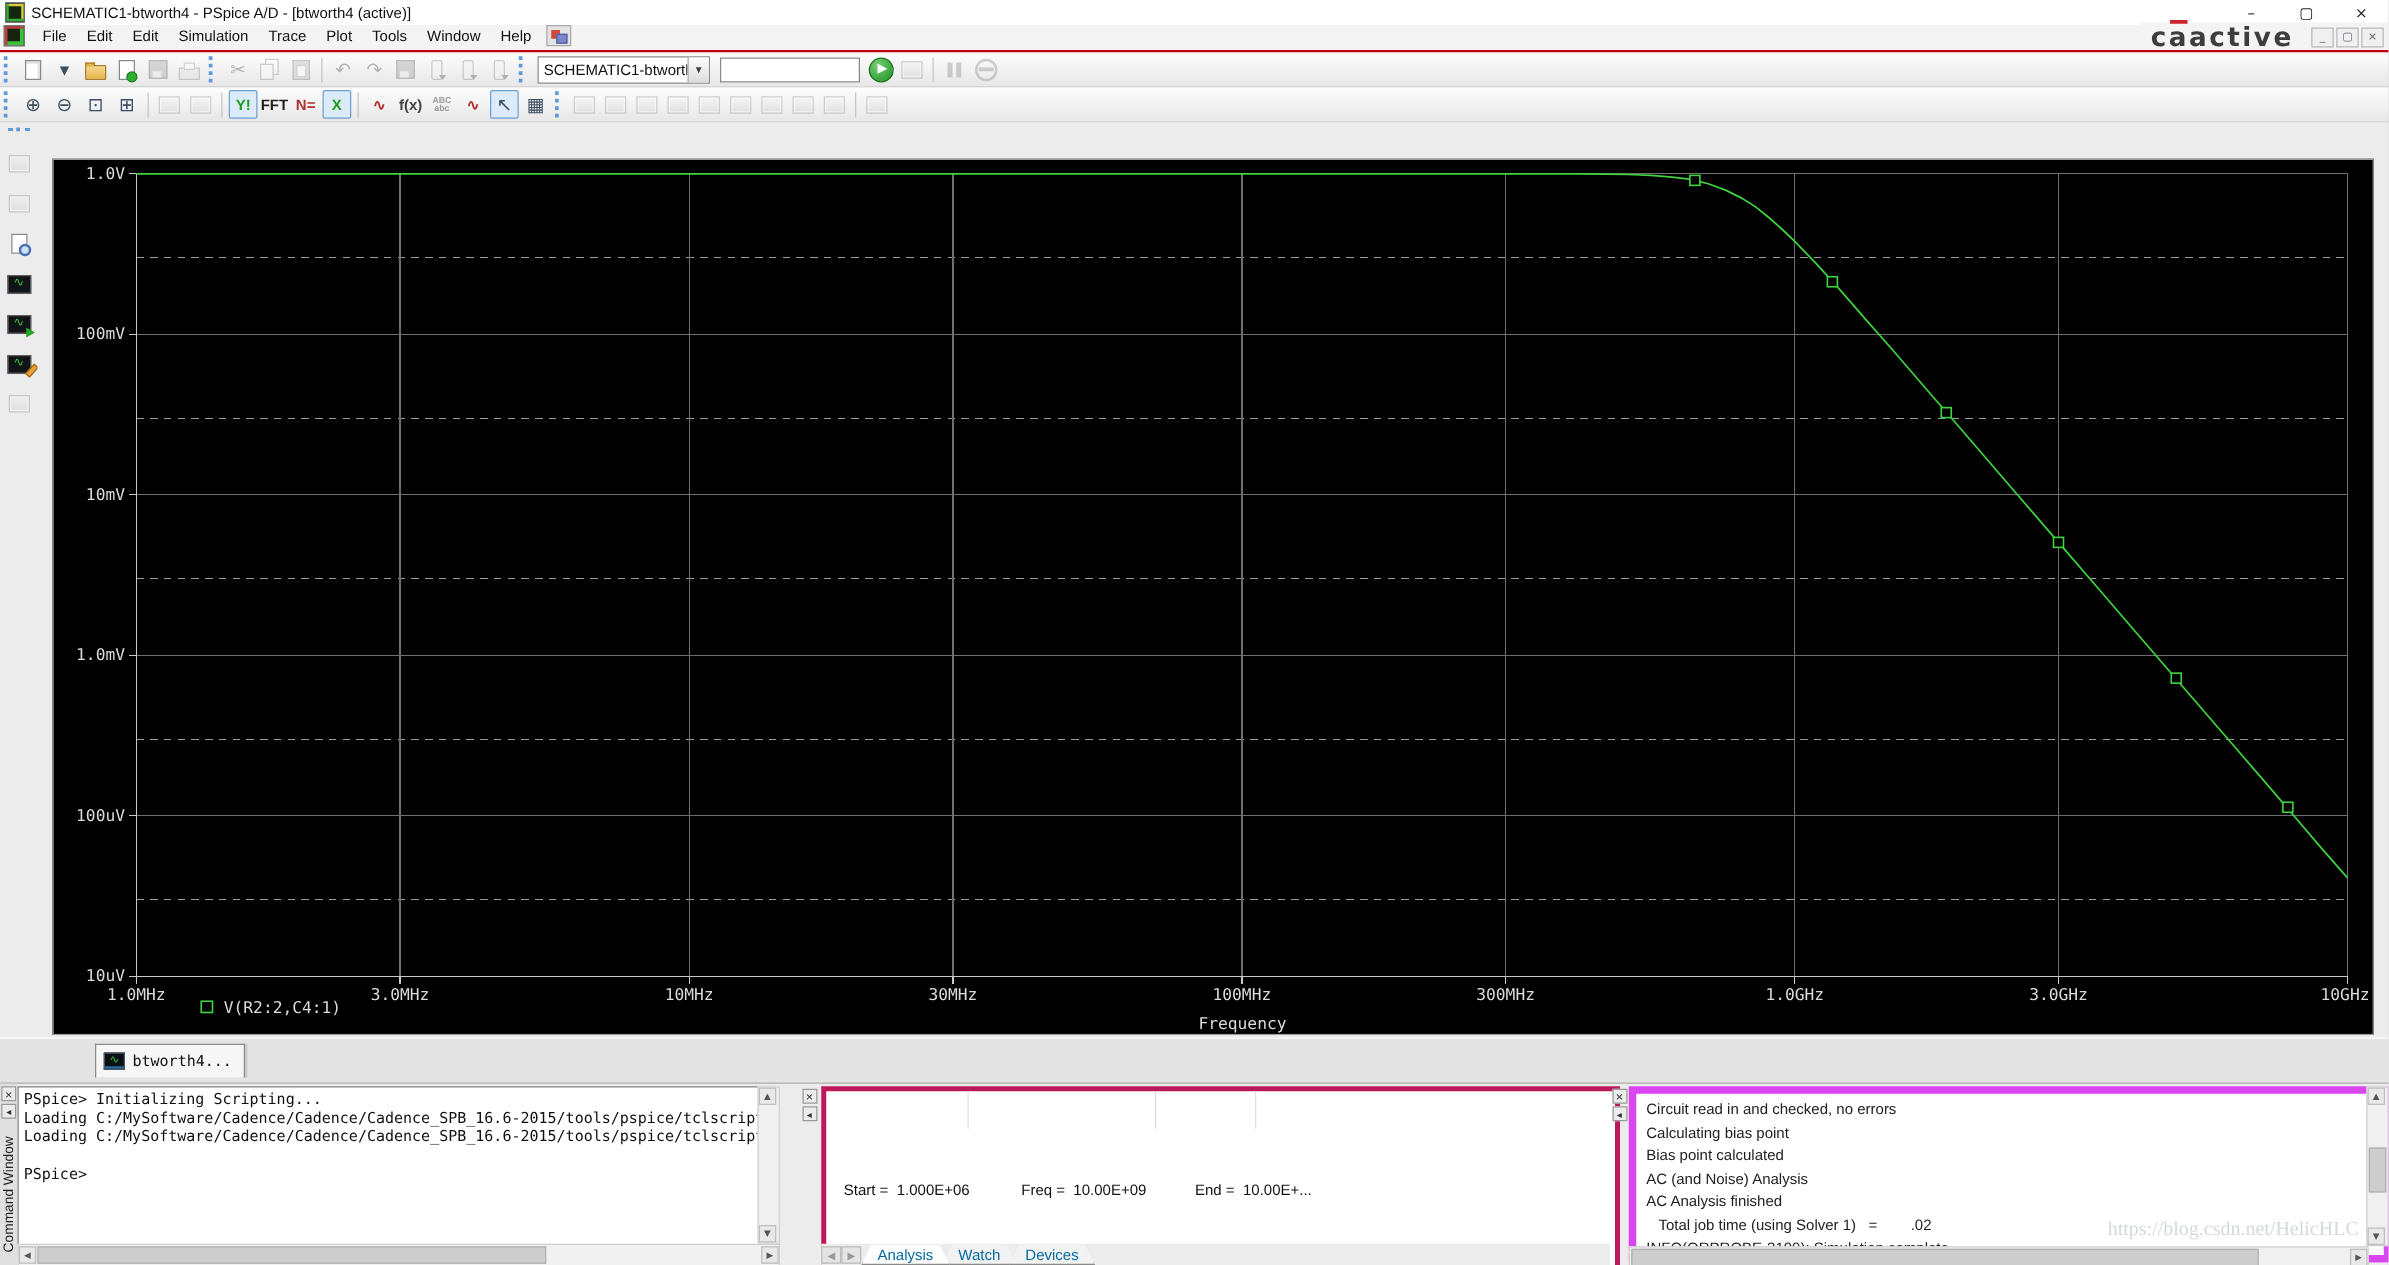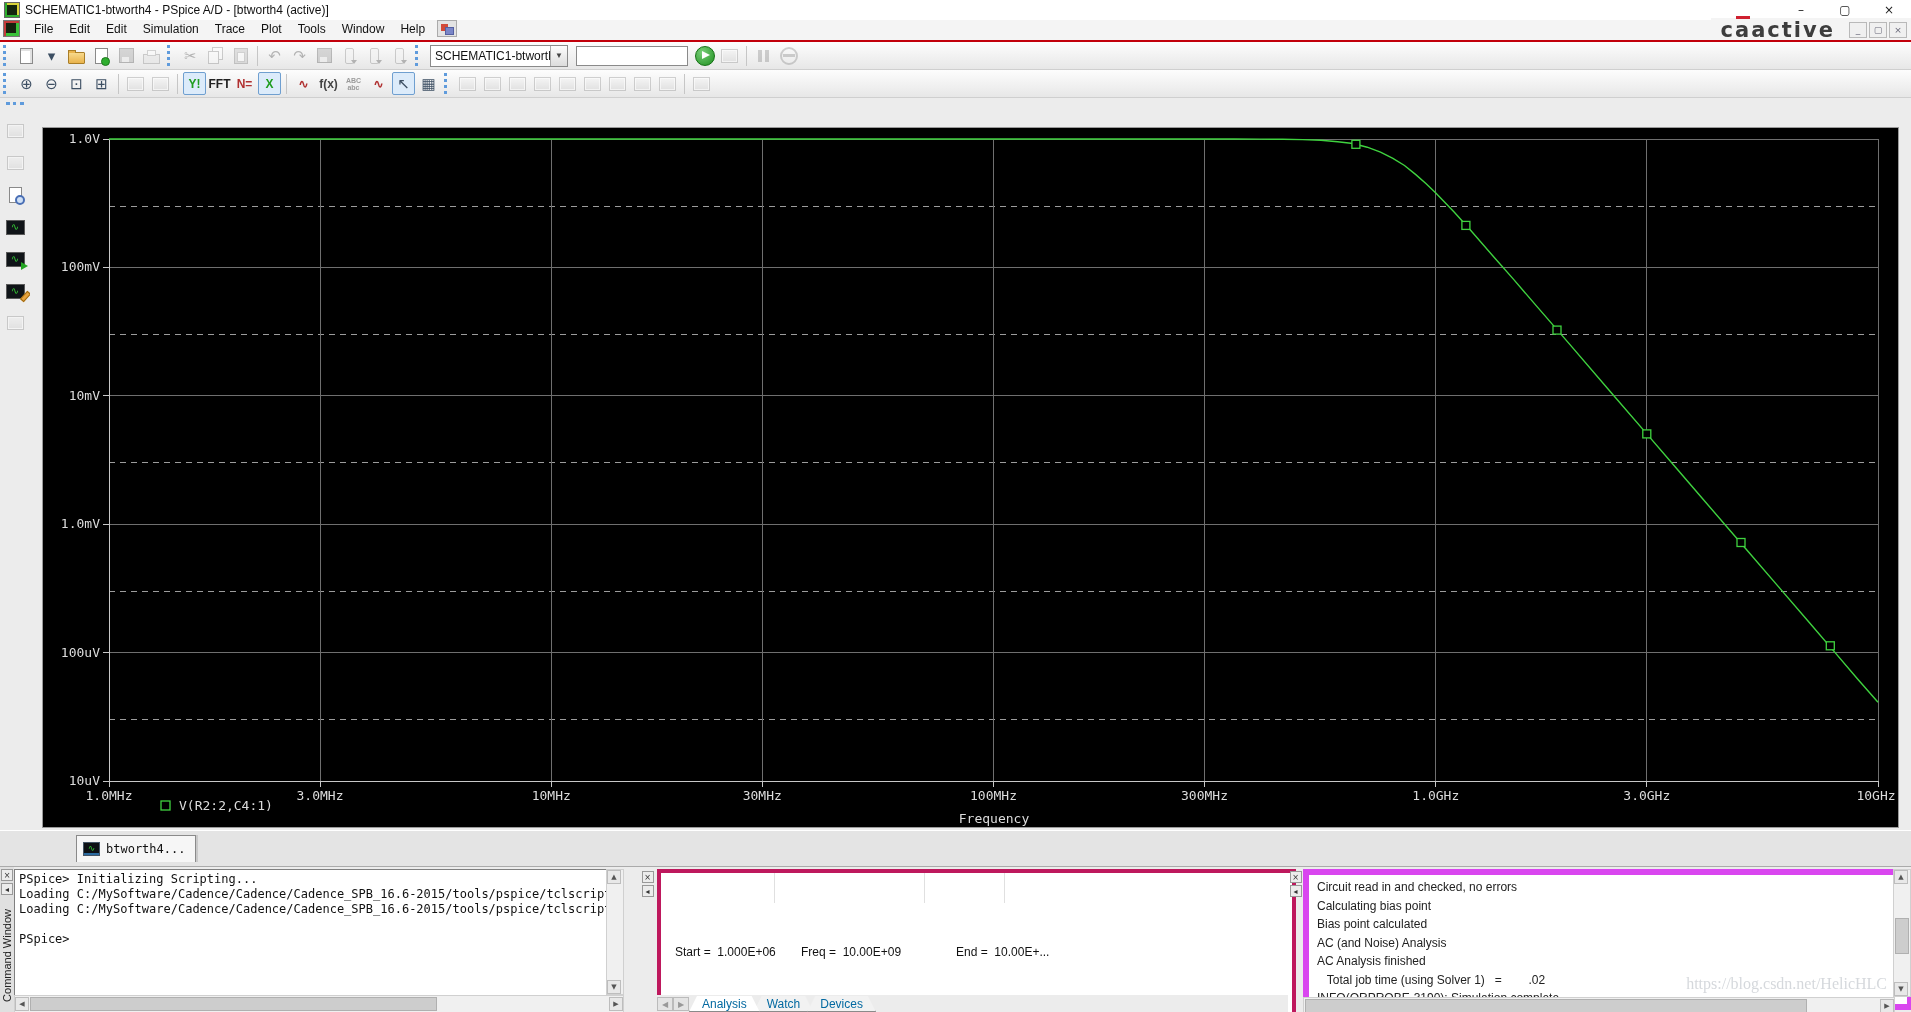--- a/index.html
+++ b/index.html
@@ -441,21 +441,21 @@
       <span class="thumb" style="width:405px;height:12px;margin-left:1px;"></span>
       <button class="scroll-arrow" style="width:14px;height:14px;position:absolute;right:0;">▶</button>
     </div>
     <div class="dock-ctl" style="left:640px;">
       <button class="tiny-btn">×</button>
       <button class="tiny-btn">◂</button>
     </div>
 
     <div class="watch-panel">
       <span id="wp-dividers"><span class="wp-divider" style="left: 113px;"></span><span class="wp-divider" style="left: 263px;"></span><span class="wp-divider" style="left: 343px;"></span></span>
-      <span id="wp-fields"><span class="wp-field" style="left: 14px;">Start =  1.000E+06</span><span class="wp-field" style="left: 140px;">Freq =  10.00E+09</span><span class="wp-field" style="left: 295px;">End =  10.00E+...</span></span>
+      <span id="wp-fields"><span class="wp-field" style="left: 14px;">Start =  1.000E+06</span><span class="wp-field" style="left: 156px;">Freq =  10.00E+09</span><span class="wp-field" style="left: 295px;">End =  10.00E+...</span></span>
     </div>
     <div class="wp-tabstrip">
       <span class="wp-arrows">
         <button class="wp-arrow">◀</button>
         <button class="wp-arrow">▶</button>
       </span>
       <span id="wp-tabs" style="display:flex;">
           <button class="wp-tab active">Analysis</button>
           <button class="wp-tab">Watch</button>
           <button class="wp-tab">Devices</button>

